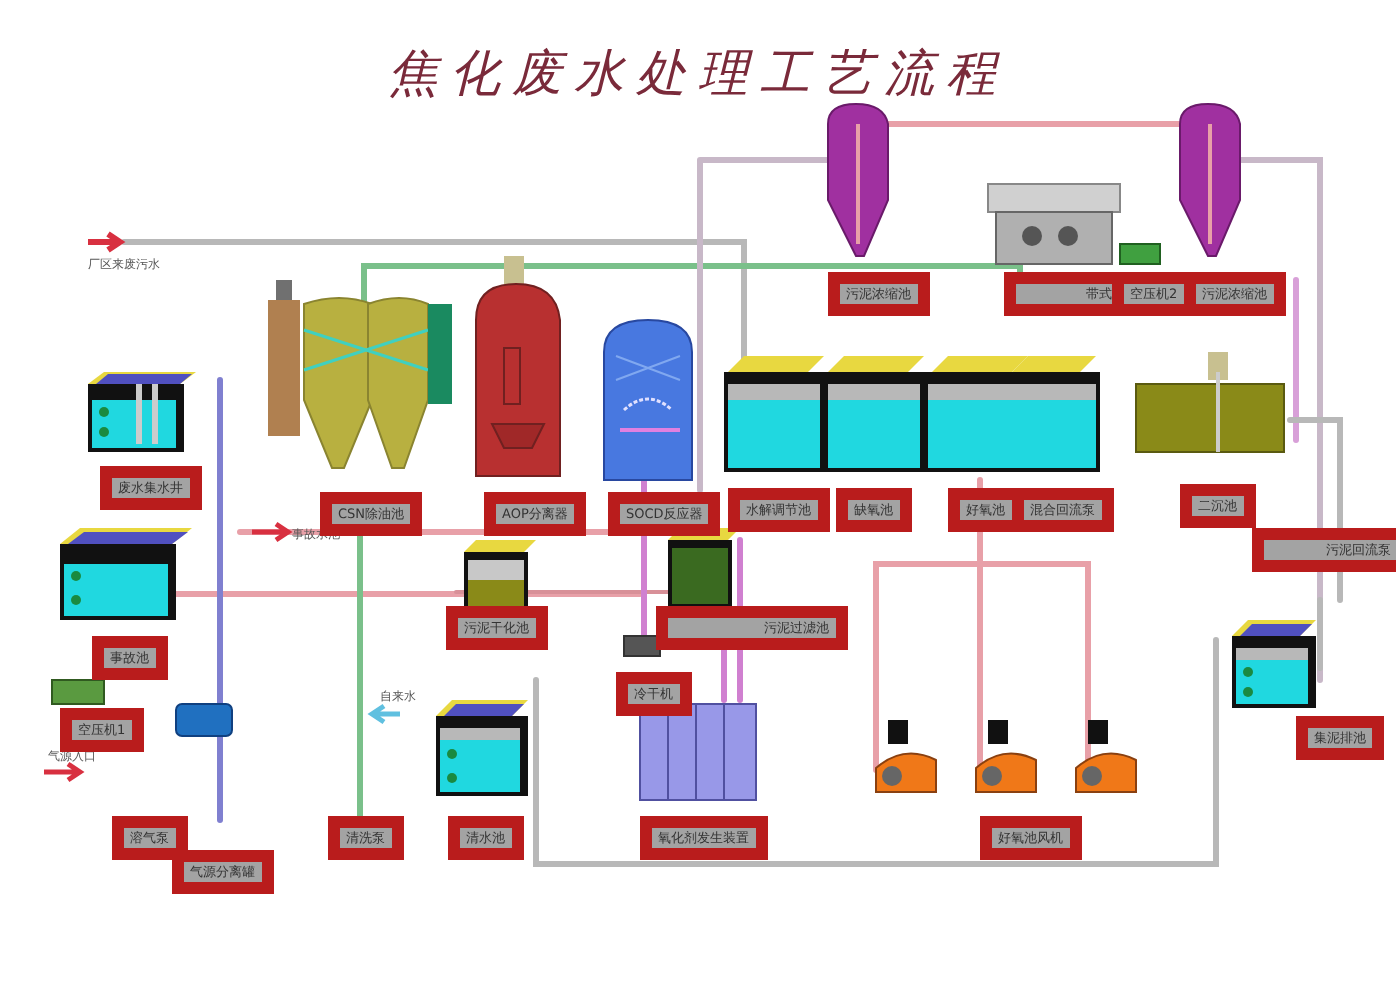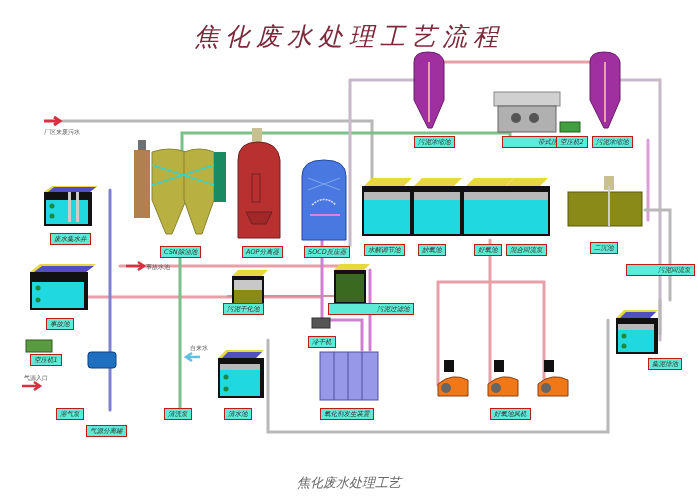--- a/index.html
+++ b/index.html
@@ -1,20 +1,20 @@
 <!DOCTYPE html>
 <html><head>
 <meta charset="utf-8">
 <style>
   html,body{margin:0;padding:0;background:#fff;}
   body{width:698px;height:504px;position:relative;overflow:hidden;font-family:"DejaVu Sans",sans-serif;}
   #frame{position:absolute;left:0;top:0;width:698px;height:504px;}
   .title{position:absolute;left:0;top:20px;width:698px;text-align:center;font-family:"DejaVu Serif",serif;font-size:25px;color:#7a2a3a;letter-spacing:6px;font-style:italic;}
   .caption{position:absolute;left:0;top:474px;width:698px;text-align:center;font-size:13px;color:#666;font-style:italic;}
-  .lbl{position:absolute;font-size:6.5px;color:#333;background:#5eead4;border:1px solid #b91c1c;padding:1px 3px;white-space:nowrap;line-height:8px;font-style:italic;}
+  .lbl{position:absolute;font-size:6.5px;color:#333;background:#a3a3a3;border:6px solid #b91c1c;padding:1px 3px;white-space:nowrap;line-height:8px;}
   .note{position:absolute;font-size:6px;color:#555;white-space:nowrap;}
   svg{position:absolute;left:0;top:0;}
 </style>
 </head>
 <body>
 
 <div id="frame">
 
   <div class="title">焦化废水处理工艺流程</div>
 
@@ -233,14 +233,13 @@
   <div class="lbl" style="left:506px;top:244px;">混合回流泵</div>
   <div class="lbl" style="left:590px;top:242px;">二沉池</div>
   <div class="lbl" style="left:626px;top:264px;padding-left:31px;">污泥回流泵</div>
   <div class="lbl" style="left:414px;top:136px;">污泥浓缩池</div>
   <div class="lbl" style="left:502px;top:136px;padding-left:35px;">带式压滤机</div>
   <div class="lbl" style="left:556px;top:136px;text-align:right;">空压机2</div>
   <div class="lbl" style="left:592px;top:136px;">污泥浓缩池</div>
   <div class="lbl" style="left:490px;top:408px;">好氧池风机</div>
   <div class="lbl" style="left:648px;top:358px;">集泥排池</div>
 
-  <div class="caption">焦化废水处理工艺</div>
 </div>
 
 </body></html>

